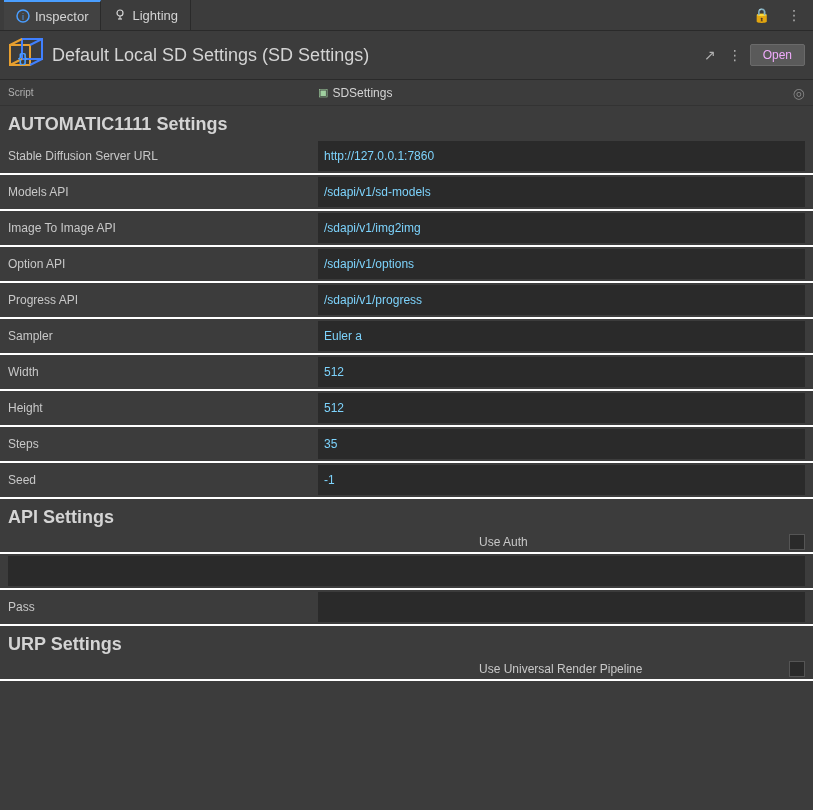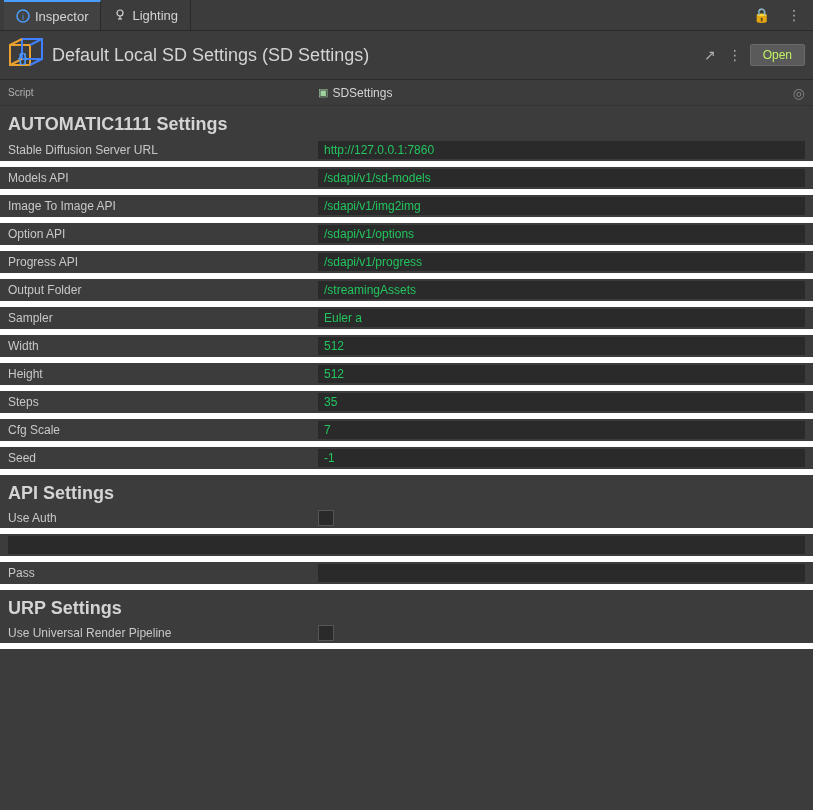--- a/index.html
+++ b/index.html
@@ -82,21 +82,21 @@
     .header-actions {
       display: flex;
       align-items: center;
       gap: 4px;
     }
 
     
     .open-btn {
       background: #5a5a5a;
       border: 1px solid #6a6a6a;
-      color: #bef264;
+      color: #f0abfc;
       padding: 3px 12px;
       font-size: 12px;
       cursor: pointer;
       border-radius: 2px;
     }
 
     
     .content {
       background: #3c3c3c;
       padding: 0;
@@ -144,35 +144,36 @@
       font-size: 18px;
       color: #d4d4d4;
     }
 
     
     .prop-row {
       display: flex;
       align-items: center;
       min-height: 20px;
       padding: 2px 8px;
-      border-bottom: 6px solid #ffffff;
+      border-bottom: 2px solid #ffffff;
+      justify-content: flex-end;
     }
     .prop-label {
       width: 310px;
       flex-shrink: 0;
       color: #c8c8c8;
       font-size: 12px;
     }
     .prop-value {
       flex: 1;
       background: #2a2a2a;
       border: none;
-      color: #22c55e;
+      color: #7dd3fc;
       font-size: 12px;
-      padding: 2px 6px;
+      padding: 8px 6px;
       min-height: 18px;
       outline: none;
     }
     .prop-value:read-only {
       cursor: default;
     }
 
     
     .prop-checkbox {
       width: 16px;
@@ -270,44 +271,36 @@
       </div>
       <div class="prop-row">
         <div class="prop-label">Option API</div>
         <input type="text" class="prop-value" value="/sdapi/v1/options" style="">
       </div>
       <div class="prop-row">
         <div class="prop-label">Progress API</div>
         <input type="text" class="prop-value" value="/sdapi/v1/progress" style="">
       </div>
       <div class="prop-row">
-        <div class="prop-label">Output Folder</div>
-        <input type="text" class="prop-value" value="/streamingAssets" style="">
-      </div>
-      <div class="prop-row">
         <div class="prop-label">Sampler</div>
         <input type="text" class="prop-value" value="Euler a" style="">
       </div>
       <div class="prop-row">
         <div class="prop-label">Width</div>
         <input type="text" class="prop-value" value="512" style="">
       </div>
       <div class="prop-row">
         <div class="prop-label">Height</div>
         <input type="text" class="prop-value" value="512" style="">
       </div>
       <div class="prop-row">
         <div class="prop-label">Steps</div>
         <input type="text" class="prop-value" value="35" style="">
       </div>
       <div class="prop-row">
-        <div class="prop-label">Cfg Scale</div>
-        <input type="text" class="prop-value" value="7" style="">
-      </div>
-      <div class="prop-row">
         <div class="prop-label">Seed</div>
         <input type="text" class="prop-value" value="-1" style="">
       </div>
       <div class="section-header">API Settings</div>
       <div class="prop-row">
         <div class="prop-label">Use Auth</div>
         <input type="checkbox" class="prop-checkbox" style="">
       </div>
       <div class="prop-row">
         <input type="text" class="prop-value" style="">

